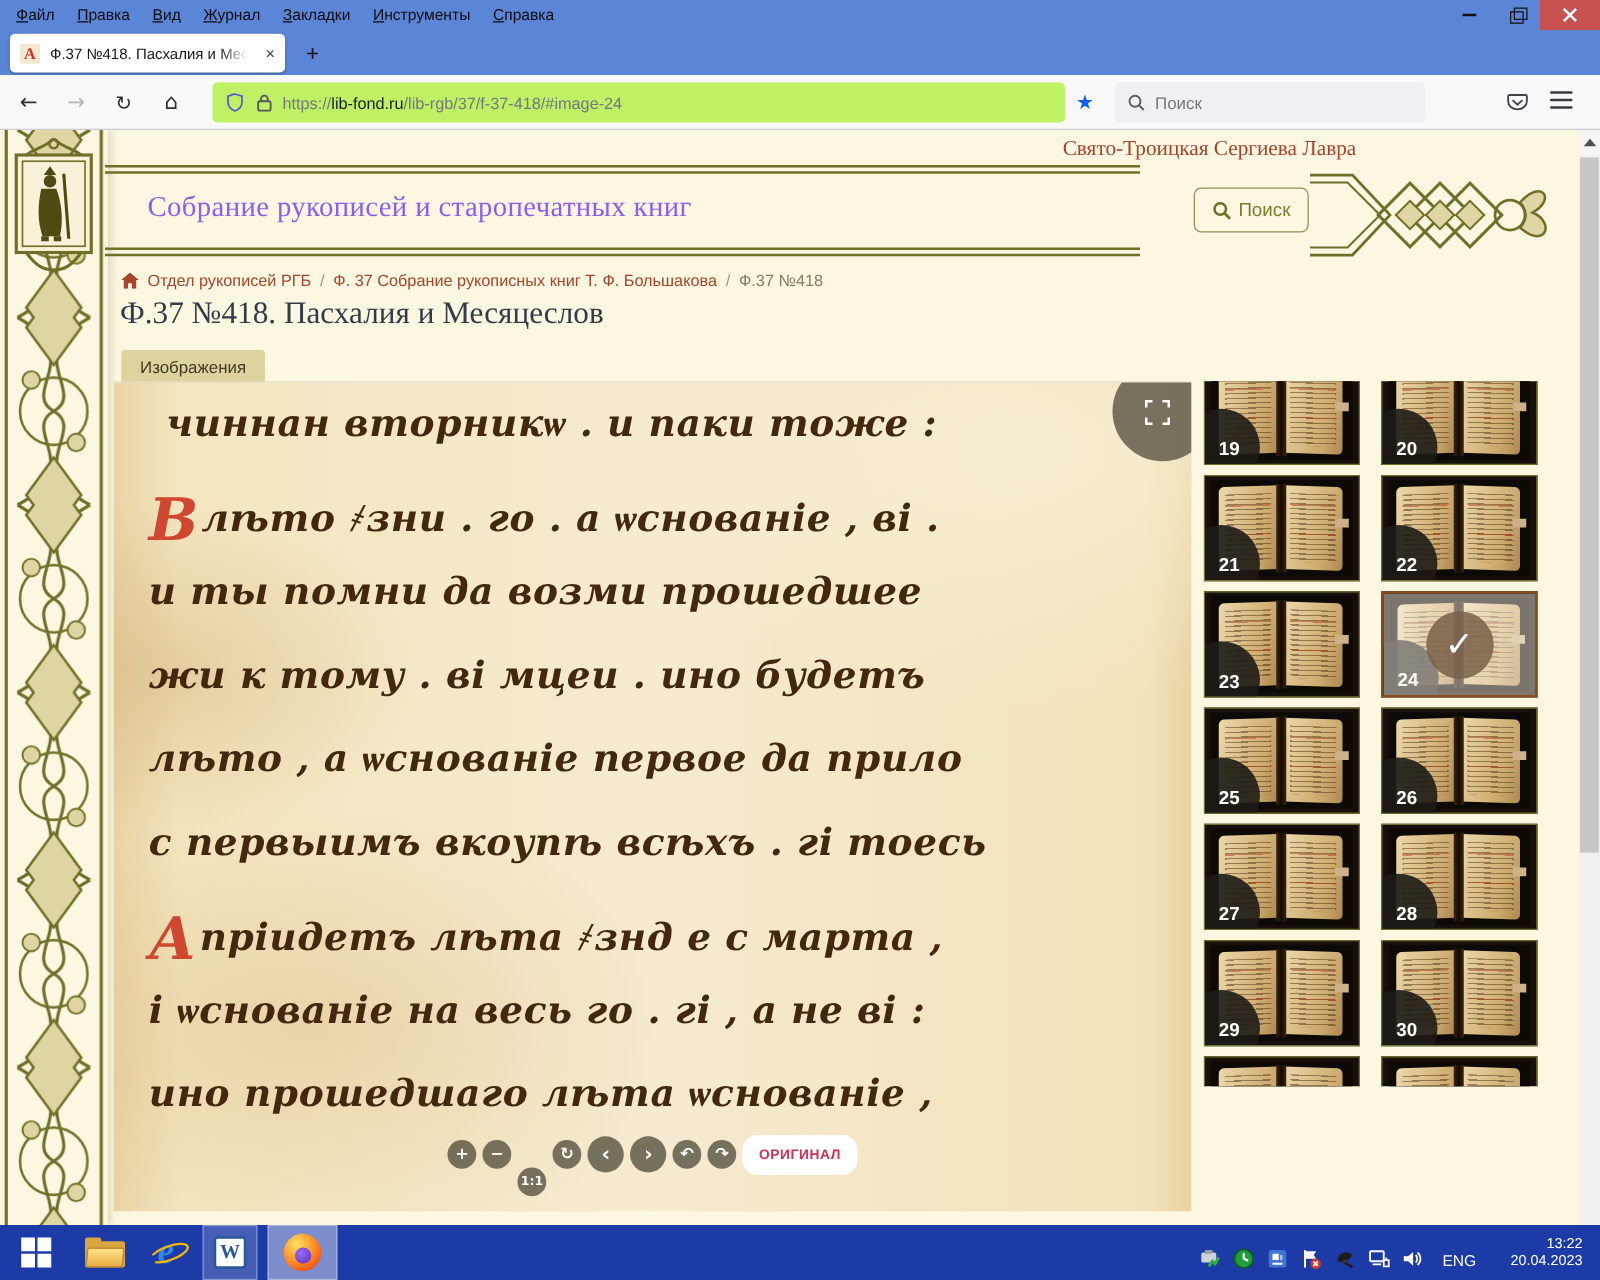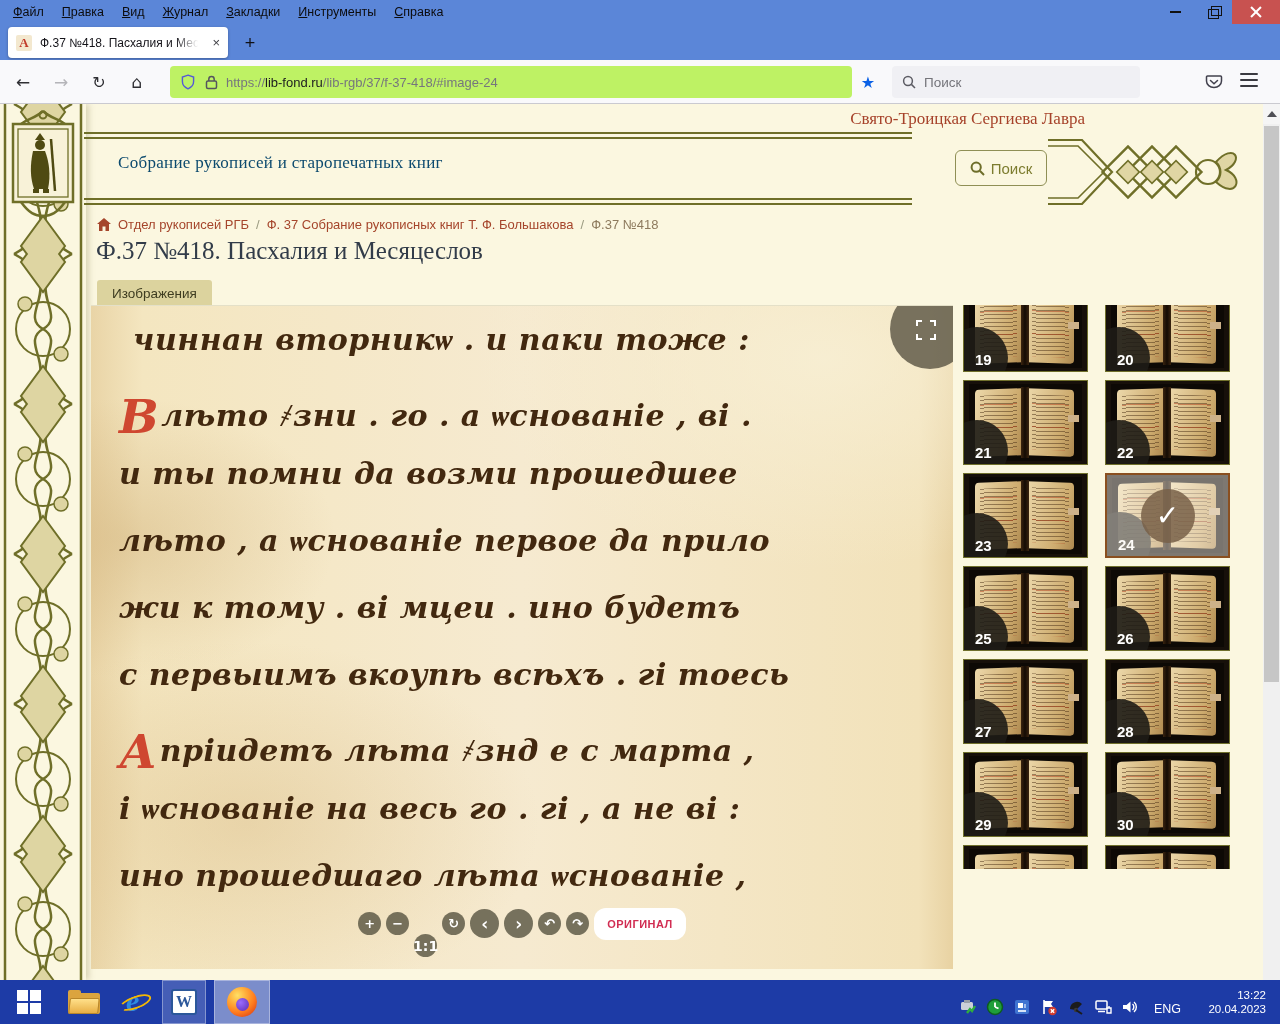--- a/index.html
+++ b/index.html
@@ -37,21 +37,21 @@
   .star { position:absolute; left:854px; top:8px; width:28px; height:28px; color:#0a61e6; font-size:16px; display:flex; align-items:center; justify-content:center; }
   .burger { position:absolute; left:1240px; top:13px; width:18px; height:14px; display:flex; flex-direction:column; justify-content:space-between;}
   .burger span { height:2px; background:#3a3a40; border-radius:1px;}
 
   
   #page { position:absolute; left:0; top:104px; width:1280px; height:876px; background:#fbf7e0; overflow:hidden; }
   #ornament { position:absolute; left:0; top:0; width:86px; height:876px; box-shadow:3px 0 6px rgba(120,110,60,.25); }
   .lavra { position:absolute; right:195px; top:5px; font-family:"Liberation Serif",serif; font-size:17px; color:#a6422a; }
   .band-line { position:absolute; height:2px; background:#6f6f28; left:84px; width:828px; }
   #logo { position:absolute; left:5px; top:5px; }
-  .site-title { position:absolute; left:118px; top:49px; font-family:"Liberation Serif",serif; font-size:17px; letter-spacing:.3px; color:#0c4a6e; }
+  .site-title { position:absolute; left:118px; top:49px; font-family:"Liberation Serif",serif; font-size:23px; letter-spacing:.3px; color:#8b5cf6; }
   .search-btn { position:absolute; left:955px; top:46px; width:92px; height:36px; border:1px solid #8f8f55; border-radius:6px; background:transparent; display:flex; align-items:center; justify-content:center; gap:6px; color:#7c7c2e; font-size:15px; font-family:"Liberation Sans",sans-serif; }
   #knot { position:absolute; left:1048px; top:28px; }
 
   .breadcrumb { position:absolute; left:97px; top:113px; display:flex; align-items:center; gap:7px; font-size:13px; }
   .crumb { color:#a5452b; text-decoration:none; }
   .crumb.last { color:#8d7a5d; }
   .crumb-sep { color:#9a9a80; }
   .page-title { position:absolute; left:96px; top:133px; font-family:"Liberation Serif",serif; font-size:25px; color:#323c49; }
   .content-tabs { position:absolute; left:97px; top:176px; display:flex;flex-direction:column; }
   .ctab { font-size:13.5px; color:#53402c; padding:6px 15px 7px; border-radius:3px 3px 0 0; }
@@ -67,21 +67,21 @@
   }
   .ms-text { position:absolute; left:0; top:0; padding:16px 0 0 28px; }
   .ms-line { height:67px; white-space:nowrap; font:italic 700 30px "DejaVu Serif",serif; color:#42280f; letter-spacing:.5px; }
   .ms-line:first-child { margin-left:14px; }
   .ms-initial { color:#cf4730; font-size:47px; vertical-align:-7px; margin-right:2px; }
   .fs-btn { position:absolute; top:-17px; right:-17px; width:80px; height:80px; border-radius:50%; background:rgba(98,92,74,.85); }
   .fs-btn svg { position:absolute; left:26px; top:31px; }
   .vtoolbar { position:absolute; left:0; right:0; bottom:12px; display:flex; justify-content:center; align-items:center; gap:5px; }
   .vt-btn { width:23px; height:23px; border-radius:50%; border:none; background:rgba(86,82,64,.8); color:#fff; font:bold 13px "DejaVu Sans",sans-serif; display:flex; align-items:center; justify-content:center; padding:0; }
   .vt-btn.big { width:29px; height:29px; font-size:17px; }
-  .vt-btn.tiny-label { font-size:14px; letter-spacing:0;margin-top:44px; }
+  .vt-btn.tiny-label { font-size:10px; letter-spacing:0;margin-top:44px; }
   .orig-btn { height:23px; border:none; border-radius:12px; background:#fff; color:#d12d52; font:bold 11px "Liberation Sans",sans-serif; letter-spacing:.5px; padding:16px 13px; display:flex; align-items:center; }
 
   
   #thumb-panel { position:absolute; left:963px; top:201px; width:282px; height:564px; overflow:hidden; }
   .thumb-grid { position:relative; top:-18px; display:grid; grid-template-columns:125px 125px; column-gap:17px; row-gap:8px; }
   .thumb { position:relative; width:125px; height:85px; background:#17100a; border:1px solid #70702c; overflow:hidden; }
   .book { position:absolute; inset:3px 5px; background:#0d0905; }
   .pg { position:absolute; top:5px; bottom:5px; width:42%; background:linear-gradient(105deg,#ecd8aa,#cdab6e 70%,#ad884f); }
   .pg::before { content:""; position:absolute; inset:6px 5px; background:repeating-linear-gradient(180deg, rgba(72,45,20,.5) 0 1px, transparent 1px 4px); }
   .pg::after { content:""; position:absolute; inset:6px 5px; background:repeating-linear-gradient(180deg, transparent 0 9px, rgba(178,62,28,.5) 9px 10px, transparent 10px 23px); }
@@ -274,22 +274,22 @@
     <div class="content-tabs">
         <div class="ctab active">Изображения</div>
         <div class="ctab">Описание</div>
       </div>
 
     <div id="viewer">
       <div class="ms-text">
           <div class="ms-line">чиннан вторникѡ .  и паки тоже :</div>
           <div class="ms-line"><span class="ms-initial">В</span>лѣто ҂зни . го .  а ѡснованіе , ві .</div>
           <div class="ms-line">и ты помни да возми прошедшее</div>
+          <div class="ms-line">жи к тому . ві мцеи .  ино будетъ</div>
           <div class="ms-line">лѣто , а ѡснованіе первое да прило</div>
-          <div class="ms-line">жи к тому . ві мцеи .  ино будетъ</div>
           <div class="ms-line">с первыимъ вкоупѣ всѣхъ . гі тоесь</div>
           <div class="ms-line"><span class="ms-initial">А</span>пріидетъ лѣта ҂знд е с марта ,</div>
           <div class="ms-line">і ѡснованіе на весь го . гі , а не ві :</div>
           <div class="ms-line">ино прошедшаго лѣта ѡснованіе ,</div>
         </div>
       <div class="fs-btn">
         <svg width="20" height="20" viewBox="0 0 20 20" fill="none" stroke="#fff" stroke-width="2">
           <path d="M1 6 V1 H6"></path>
             <path d="M14 1 H19 V6"></path>
             <path d="M19 14 V19 H14"></path>

